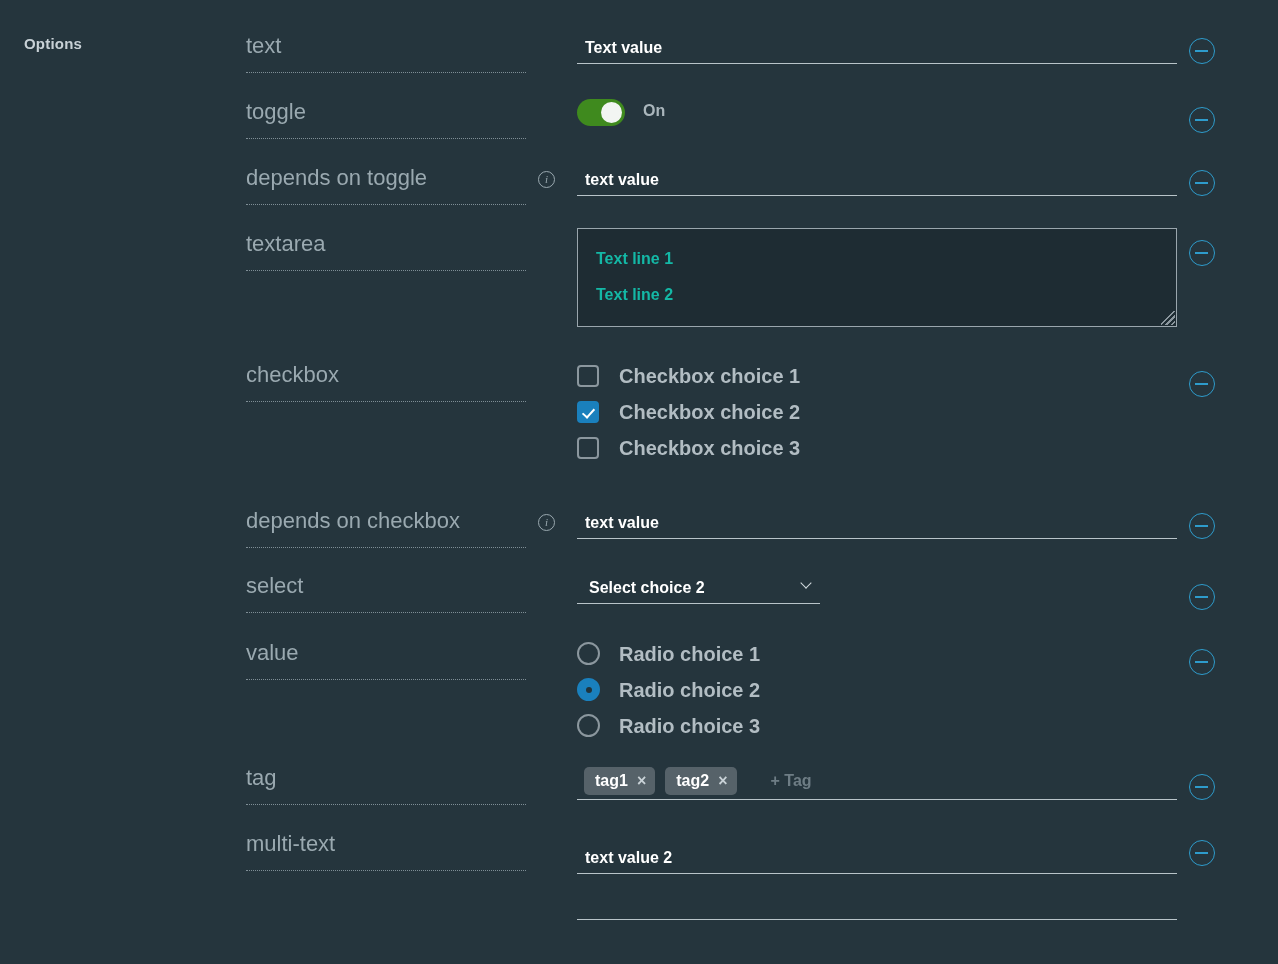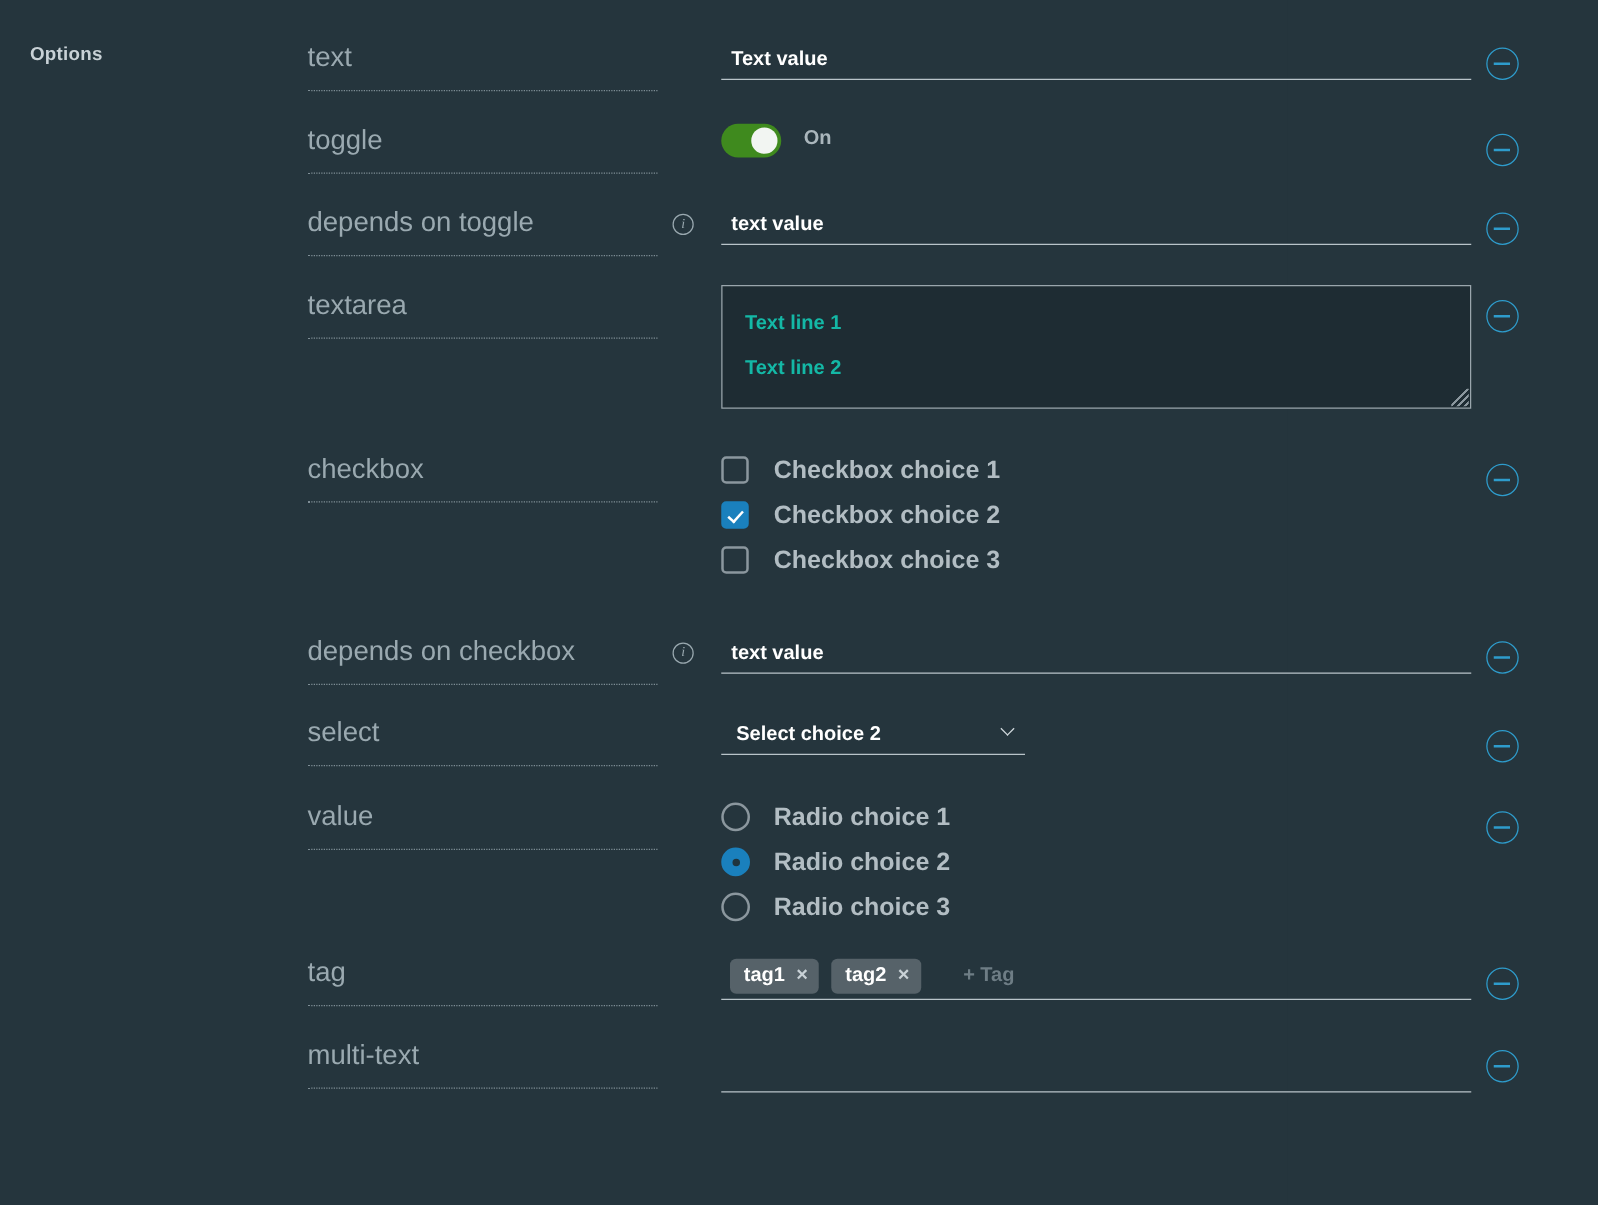--- a/index.html
+++ b/index.html
@@ -476,19 +476,22 @@
     <div class="remove-btn" style="top:12px;"></div>
   </div>
 
   <div class="row" style="top:828px;">
     <div class="label-cell" style="top:6px;">
       <div class="label-text">multi-text</div>
       <div class="label-underline" style="top:36px;"></div>
     </div>
     <div class="value-cell">
       <div class="text-input" style="height:46px;">
+        <span class="val">text value 2</span>
+      </div>
+      <div class="text-input" style="height:46px;">
         <span class="val"></span>
       </div>
     </div>
     <div class="remove-btn" style="top:12px;"></div>
   </div>
 
 </div>
 
 </body></html>

